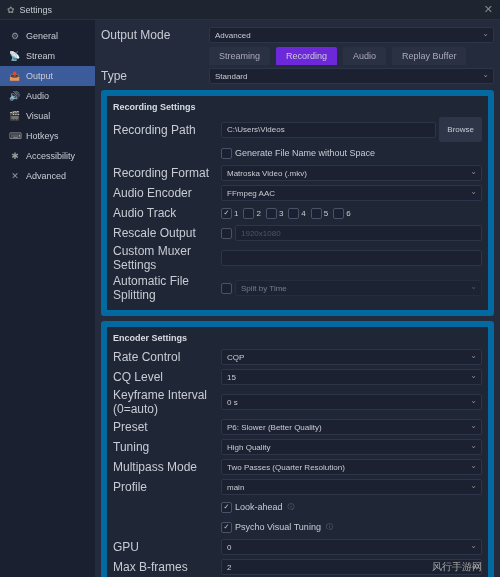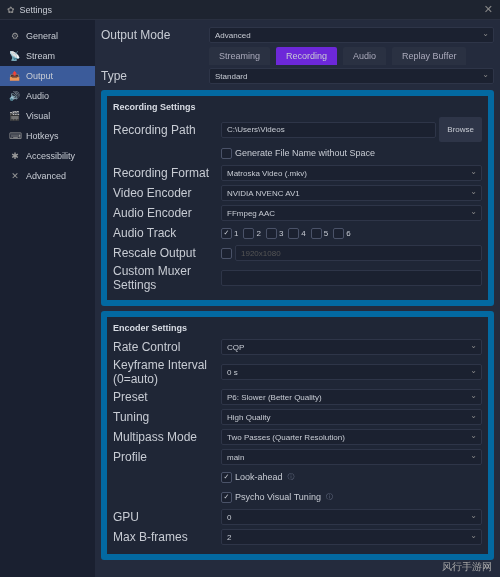--- a/index.html
+++ b/index.html
@@ -25,21 +25,21 @@
 .tabs{display:flex;gap:6px;margin:3px 0 0 108px}
 .tab{padding:4px 10px;font-size:9px;cursor:pointer;background:#2a3142;border-radius:2px 2px 0 0;color:#aab}
 .tab.active{background:#6d28d9;color:#c8ccd4}
 .section{background:#1f2636;border:6px solid #0369a1;border-radius:3px;margin:5px 0;padding:6px}
 .sectitle{font-size:9px;font-weight:600;color:#d8dce4;margin-bottom:5px}
 .cb{width:11px;height:11px;border:1px solid #4a5268;border-radius:2px;background:#1b2130;display:inline-flex;align-items:center;justify-content:center;font-size:7px;cursor:pointer}
 .cb.checked:after{content:"✓";color:#c8ccd4}
 .tracks{display:flex;gap:5px;align-items:center;font-size:8px}
 .tracks .t{display:flex;align-items:center;gap:2px}
 .info{color:#6a7288;font-size:7px;margin-left:2px}
-.watermark{position:absolute;bottom:3px;right:8px;font-size:10px;color:#aaa;font-family:Liberation Mono, monospace}
+.watermark{position:absolute;bottom:3px;right:18px;font-size:10px;color:#aaa;font-family:Liberation Mono, monospace}
 .main::-webkit-scrollbar{width:6px}
 .main::-webkit-scrollbar-thumb{background:#3a4258;border-radius:3px}
 </style>
 </head>
 <body>
 
 <div class="window">
   <div class="titlebar">
     <span class="gear">✿</span>
     <span class="ttl">Settings</span>
@@ -128,28 +128,20 @@
         </div>
         <div class="row">
           <div class="label">Recording Format</div>
           <div class="ctrl">
               <div class="select">
                 <span>Matroska Video (.mkv)</span>
               </div>
             </div>
         </div>
         <div class="row">
-          <div class="label">Video Encoder</div>
-          <div class="ctrl">
-              <div class="select">
-                <span>NVIDIA NVENC AV1</span>
-              </div>
-            </div>
-        </div>
-        <div class="row">
           <div class="label">Audio Encoder</div>
           <div class="ctrl">
               <div class="select">
                 <span>FFmpeg AAC</span>
               </div>
             </div>
         </div>
         <div class="row">
           <div class="label">Audio Track</div>
           <div class="ctrl tracks">
@@ -187,29 +179,46 @@
                 <span>1920x1080</span>
               </div>
             </div>
         </div>
         <div class="row">
           <div class="label">Custom Muxer Settings</div>
           <div class="ctrl">
               <div class="input"></div>
             </div>
         </div>
+        <div class="row">
+          <div class="label">Automatic File Splitting</div>
+          <div class="ctrl">
+              <span class="cb"></span>
+              <div class="select" style="opacity:.5">
+                <span>Split by Time</span>
+              </div>
+            </div>
+        </div>
       </div>
 
       <div class="section">
         <div class="sectitle">Encoder Settings</div>
         <div class="row">
             <div class="label">Rate Control</div>
             <div class="ctrl">
               <div class="select">
                 <span>CQP</span>
+              </div>
+            </div>
+          </div>
+        <div class="row">
+            <div class="label">CQ Level</div>
+            <div class="ctrl">
+              <div class="select">
+                <span>15</span>
               </div>
             </div>
           </div>
         <div class="row">
             <div class="label">Keyframe Interval (0=auto)</div>
             <div class="ctrl">
               <div class="select">
                 <span>0 s</span>
               </div>
             </div>

